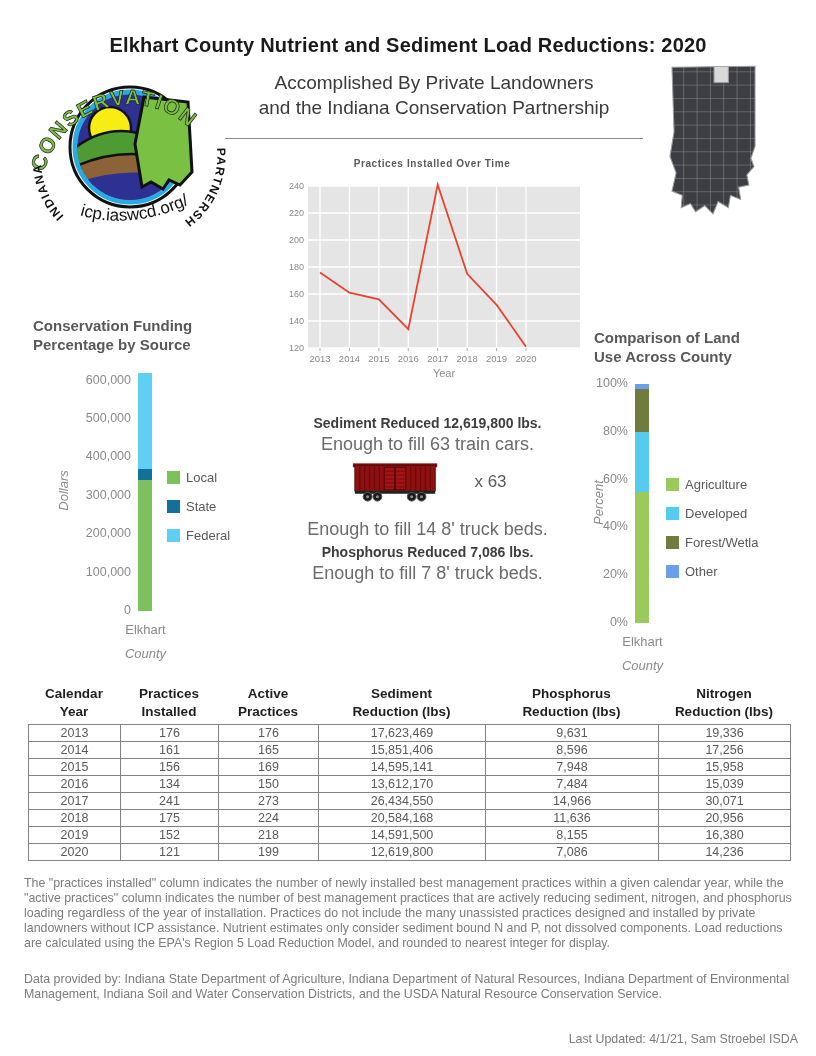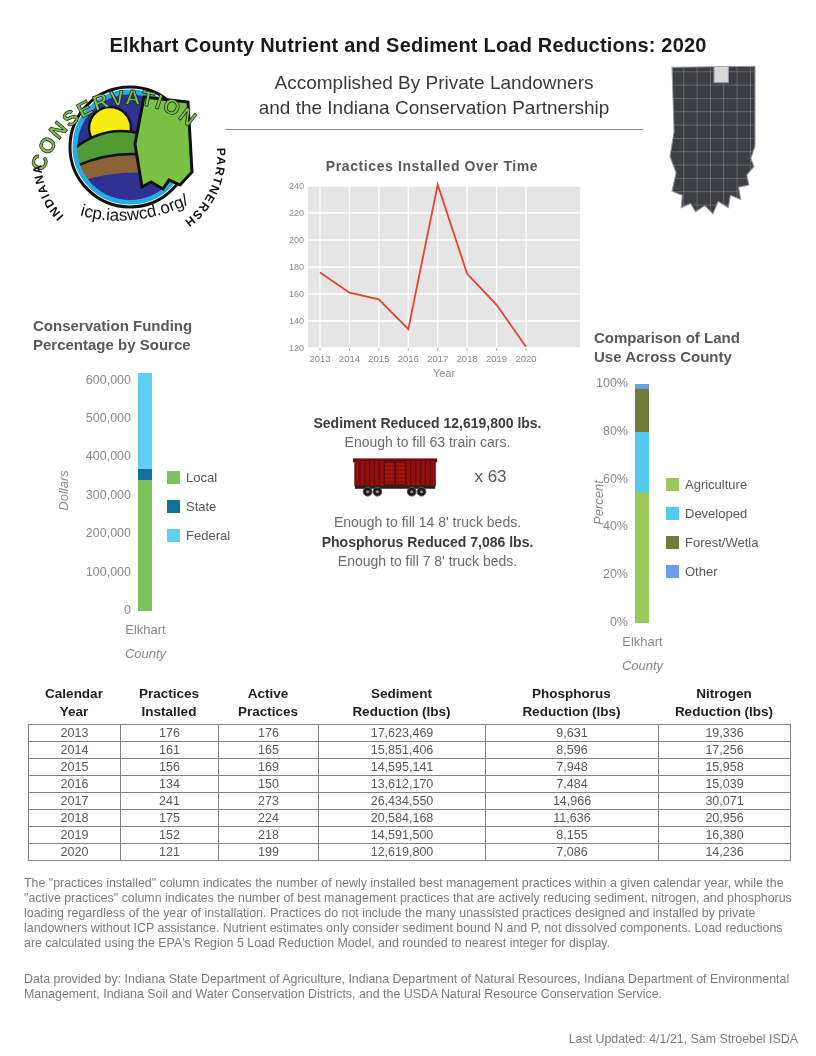--- a/index.html
+++ b/index.html
@@ -8,47 +8,47 @@
   #page {
     position:relative; width:816px; height:1056px; background:#fff;
     overflow:hidden; margin:0 auto;
   }
   .abs { position:absolute; }
 
   
   #main-title { top:34px; left:0; width:816px; text-align:center;
     font-size:20px; font-weight:bold; color:#1a1a1a; letter-spacing:.2px; }
   #subtitle { top:70px; left:225px; width:418px; text-align:center;
-    font-size:19px; color:#3a3a3a; line-height:1.32; padding-bottom:9px;
+    font-size:19px; color:#3a3a3a; line-height:1.32; padding-bottom:18px;
     border-bottom:1px solid #8c8c8c; }
 
   
   #line-chart-title { top:158px; left:282px; width:300px; text-align:center;
-    font-size:14px; font-weight:bold; color:#595959; letter-spacing:.6px; }
+    font-size:10px; font-weight:bold; color:#595959; letter-spacing:.6px; }
   #line-chart { top:178px; left:278px; }
 
   
   .side-title { font-size:15px; font-weight:bold; color:#595959; line-height:1.25; }
   .tick-label { position:absolute; text-align:right; font-size:12.5px; color:#8a8a8a; }
   .bar-seg { position:absolute; }
   .axis-ital { position:absolute; font-style:italic; color:#8a8a8a; font-size:13px; text-align:center; }
   .cat-label { position:absolute; color:#8a8a8a; font-size:13px; text-align:center; }
   .legend { position:absolute; }
   .legend-item { display:flex; align-items:center; gap:6px; margin-bottom:14px; }
   .legend-swatch { width:13px; height:13px; flex:0 0 13px; }
   .legend-text { font-size:13px; color:#595959; white-space:nowrap; }
   .rot { transform:rotate(-90deg); transform-origin:center center; }
 
   #funding-chart { top:315px; left:25px; width:235px; height:350px; }
   #landuse-chart { top:315px; left:588px; width:208px; height:350px; overflow:hidden;margin-top:12px; }
 
   
   #reductions { top:405px; left:250px; width:355px; text-align:center; }
   .red-head { font-size:14px; font-weight:bold; color:#3d3d3d; }
-  .red-sub { font-size:14px; color:#6b6b6b; margin-top:3px; }
+  .red-sub { font-size:18px; color:#6b6b6b; margin-top:3px; }
   .icon-row { display:flex; align-items:center; justify-content:center; margin-top:6px; }
   .mult { font-size:17px; color:#595959; margin-left:28px; }
 
   
   #data-table-block { top:683px; left:28px; width:762px; }
   #tbl-header { display:flex; width:762px; }
   .th-cell { text-align:center; font-size:13.5px; font-weight:bold; color:#1f1f1f;
     line-height:1.3; padding:2px 0 4px 0; }
   table#tbl { border-collapse:collapse; width:762px; table-layout:fixed; }
   #tbl td { border:1px solid #828282; font-size:12.5px; color:#5a5a5a;

